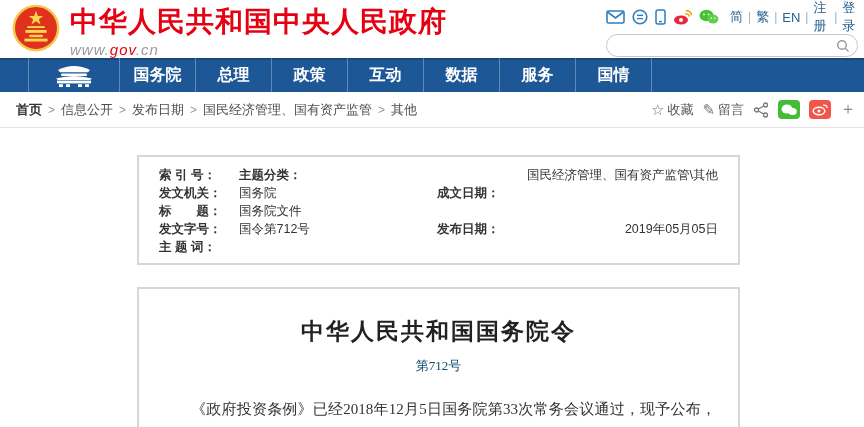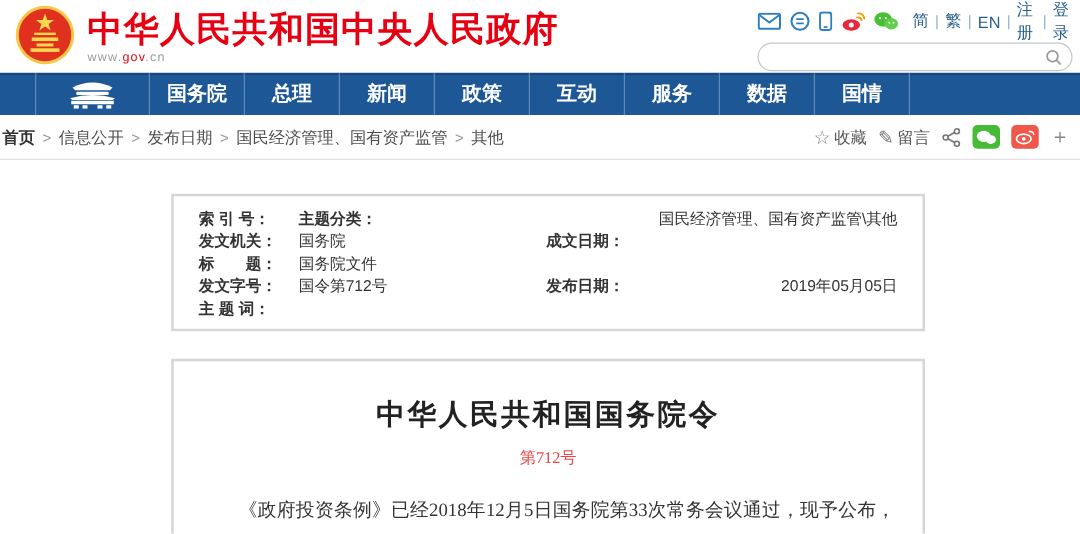--- a/index.html
+++ b/index.html
@@ -6,22 +6,22 @@
   html,body { background:#fff; }
   .page { position:relative; width:864px; height:427px; overflow:hidden; background:#fff;
           font-family:"Liberation Sans", sans-serif; }
 
   
   .site-header { position:relative; height:58px; background:#fff; }
   .logo-area { position:absolute; left:10px; top:3px; display:flex; align-items:flex-start; cursor:pointer; }
   .emblem { width:52px; height:52px; }
   .title-block { margin-left:8px; padding-top:6px; }
   .site-title { font-size:28px; font-weight:bold; color:#e60012; letter-spacing:1px; line-height:1.1;
-                font-family:Liberation Sans, sans-serif; }
-  .site-url { font-size:10px; color:#9a9a9a; margin-top:1px; letter-spacing:1px; }
+                font-family:Liberation Mono, monospace; }
+  .site-url { font-size:15px; color:#9a9a9a; margin-top:1px; letter-spacing:1px;font-style:italic; }
   .site-url .gov { color:#e60012; }
 
   .header-right { position:absolute; right:6px; top:8px; width:252px; }
   .icon-row { display:flex; align-items:center; justify-content:flex-end; gap:7px; height:18px; }
   .qicon { display:inline-flex; align-items:center; cursor:pointer; }
   .lang-links { display:flex; align-items:center; gap:5px; margin-left:4px; font-size:13px; color:#29618e; }
   .lang-links a { color:#29618e; text-decoration:none; cursor:pointer; }
   .lang-sep { color:#8fb2cc; font-size:12px; }
   .search-box { position:relative; margin-top:8px; height:23px; border:1px solid #c6c6c6; border-radius:12px; background:#fff; }
   .search-box input { width:100%; height:100%; border:none; outline:none; background:transparent;
@@ -34,21 +34,21 @@
   .nav-home { width:92px; display:flex; align-items:center; justify-content:center;
               border-left:1px solid rgba(255,255,255,0.30); border-right:1px solid rgba(255,255,255,0.30); cursor:pointer; }
   .nav-item { width:76px; display:flex; align-items:center; justify-content:center;
               font-size:16px; font-weight:bold; color:#fff; text-decoration:none;
               border-right:1px solid rgba(255,255,255,0.30); cursor:pointer; }
 
   
   .crumb-bar { display:flex; align-items:center; height:36px; border-bottom:1px solid #e3e3e3;
                padding:0 8px 0 2px; font-size:13px; color:#4d4d4d; background:#fff; }
   .crumb-item { cursor:pointer; }
-  .crumb-item.first { font-weight:bold; color:#333; }
+  .crumb-item.first { font-weight:bold; color:#333;margin-left:14px; }
   .crumb-sep { margin:0 6px; color:#999; font-size:12px; }
   .page-tools { margin-left:auto; display:flex; align-items:center; gap:9px; color:#555; font-size:13px; }
   .tool { display:inline-flex; align-items:center; gap:3px; cursor:pointer; color:#555; }
   .tool-glyph { font-size:15px; color:#777; }
   .badge { width:22px; height:19px; border-radius:4px; display:inline-flex; align-items:center; justify-content:center; cursor:pointer; }
   .badge.wechat { background:#46bb36; }
   .badge.weibo { background:#f0574a; }
   .plus-tool { font-size:16px; color:#888; cursor:pointer; }
 
   
@@ -57,21 +57,21 @@
   .meta-row { display:flex; line-height:18px; }
   .m-label { font-weight:bold; flex-shrink:0; }
   .m-label.l { width:80px; }
   .m-value.l { width:198px; flex-shrink:0; }
   .m-label.r { width:86px; }
   .m-value.r { flex:1;text-align:right; }
 
   .doc-box { width:603px; border:2px solid #d6d6d6; margin-top:22px; height:330px;
              padding:27px 22px 0; background:#fff; font-family:"Liberation Serif", serif; }
   .doc-title { text-align:center; font-size:23px; font-weight:bold; color:#222; letter-spacing:2px; }
-  .doc-number { text-align:center; font-size:13px; color:#ef4444; margin-top:10px; }
+  .doc-number { text-align:center; font-size:13px; color:#0c4a6e; margin-top:10px; }
   .doc-para { margin-top:21px; font-size:15px; line-height:27px; color:#333; text-indent:2em; text-align:justify; }
 </style>
 </head>
 <body>
 
 <div class="page">
 
   <header class="site-header">
     <div class="logo-area">
       <svg class="emblem" viewBox="0 0 50 54">
@@ -159,25 +159,24 @@
         <path d="M4 14.6 Q22 9.5 40 14.6 L38 16 L6 16 Z"></path>
         <rect x="5" y="16.6" width="34" height="2.8"></rect>
         <rect x="7" y="20.2" width="4" height="2.8"></rect>
           <rect x="14" y="20.2" width="4" height="2.8"></rect>
         <rect x="26" y="20.2" width="4" height="2.8"></rect>
           <rect x="33" y="20.2" width="4" height="2.8"></rect>
       </svg>
     </div>
     <a class="nav-item">国务院</a>
     <a class="nav-item">总理</a>
-    <a class="nav-item">新闻</a>
     <a class="nav-item">政策</a>
     <a class="nav-item">互动</a>
+    <a class="nav-item">数据</a>
     <a class="nav-item">服务</a>
-    <a class="nav-item">数据</a>
     <a class="nav-item">国情</a>
   </nav>
 
   <div class="crumb-bar">
     <span class="crumb-item first">首页</span>
     <span class="crumb-sep">&gt;</span>
     <span class="crumb-item">信息公开</span>
     <span class="crumb-sep">&gt;</span>
     <span class="crumb-item">发布日期</span>
     <span class="crumb-sep">&gt;</span>

